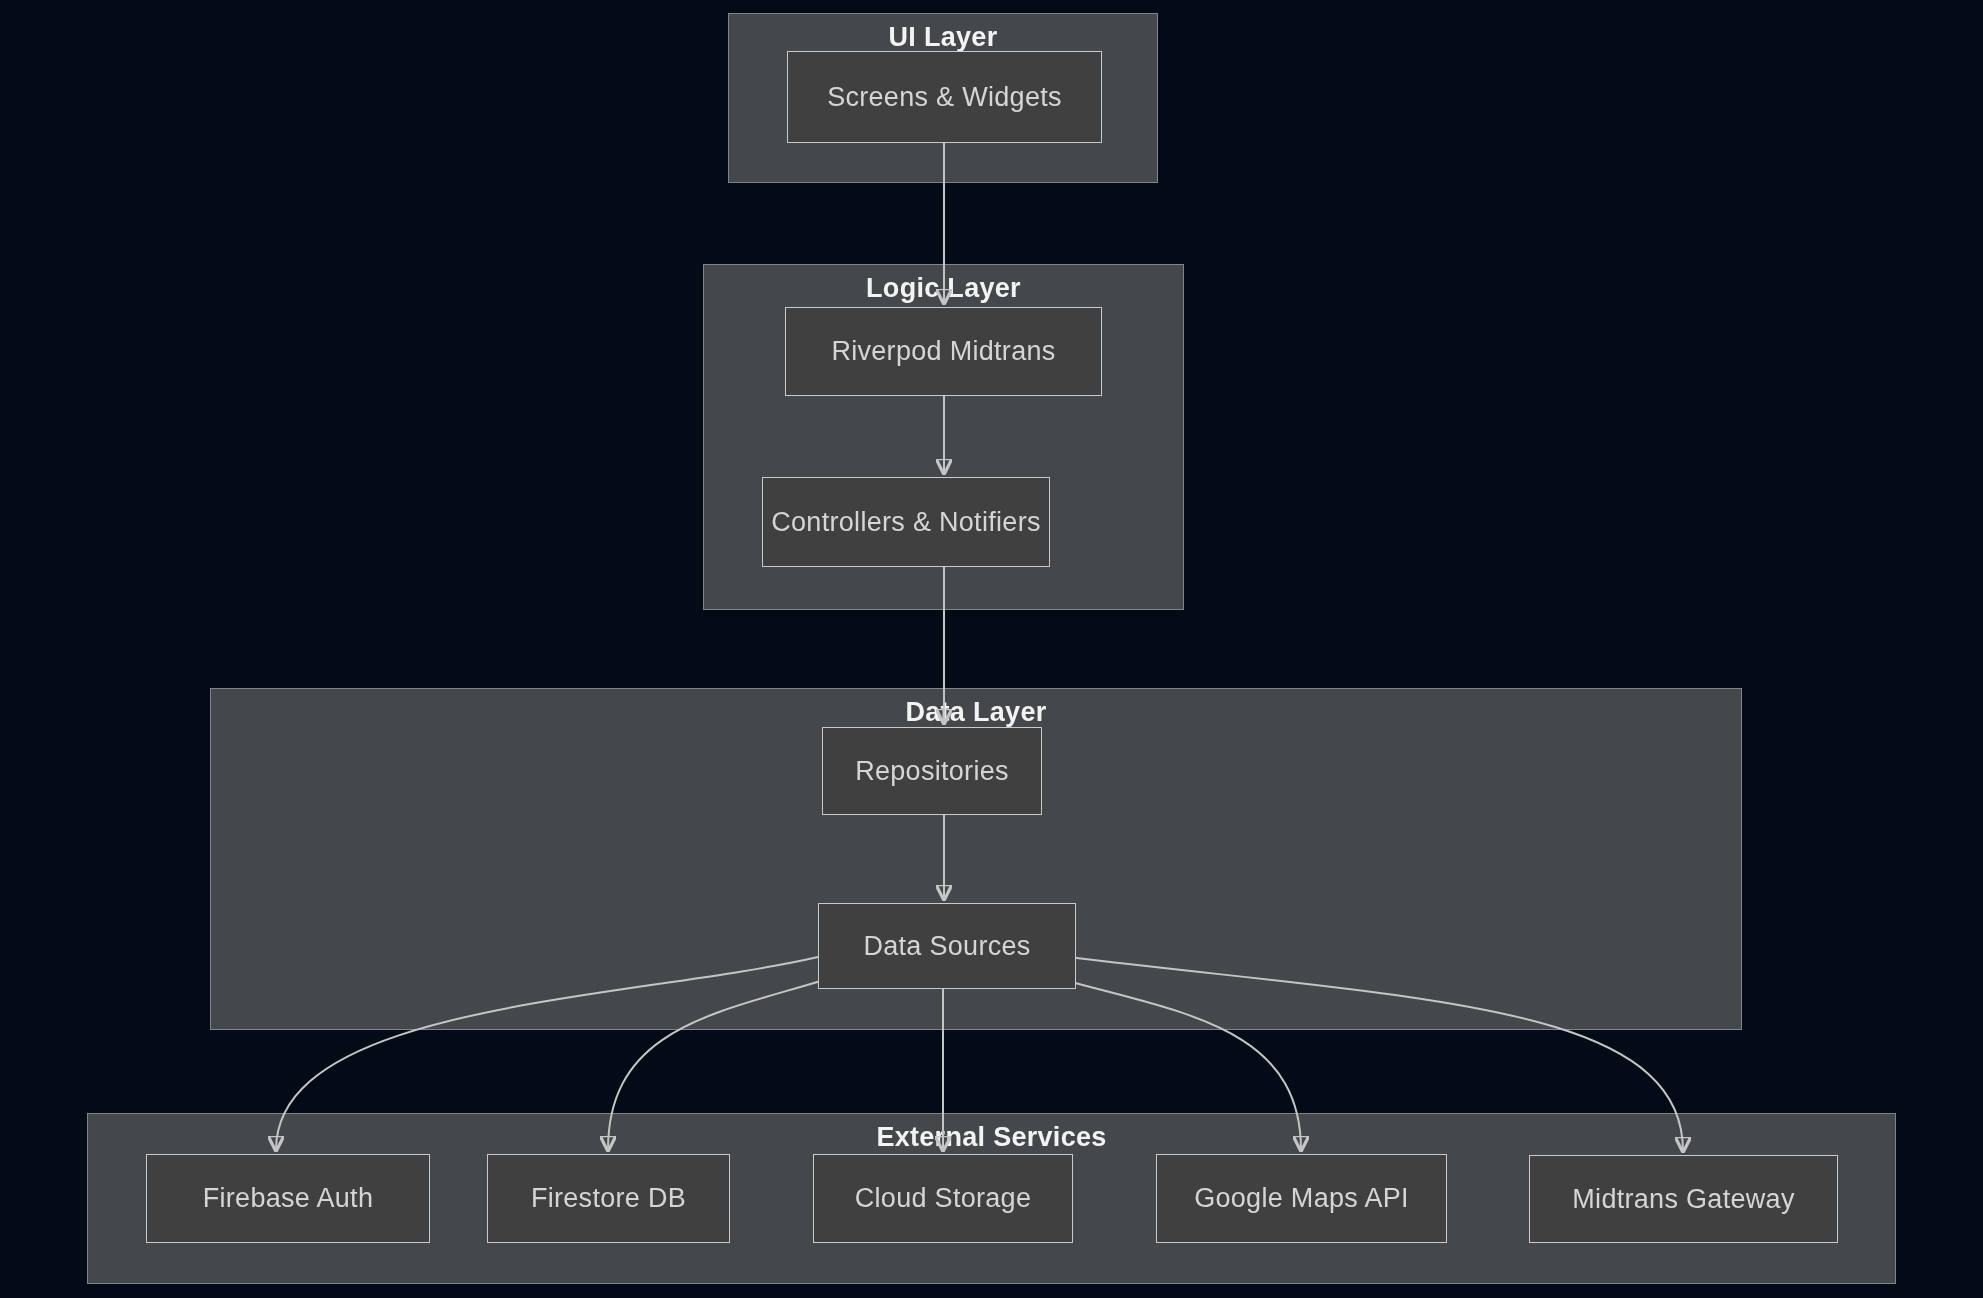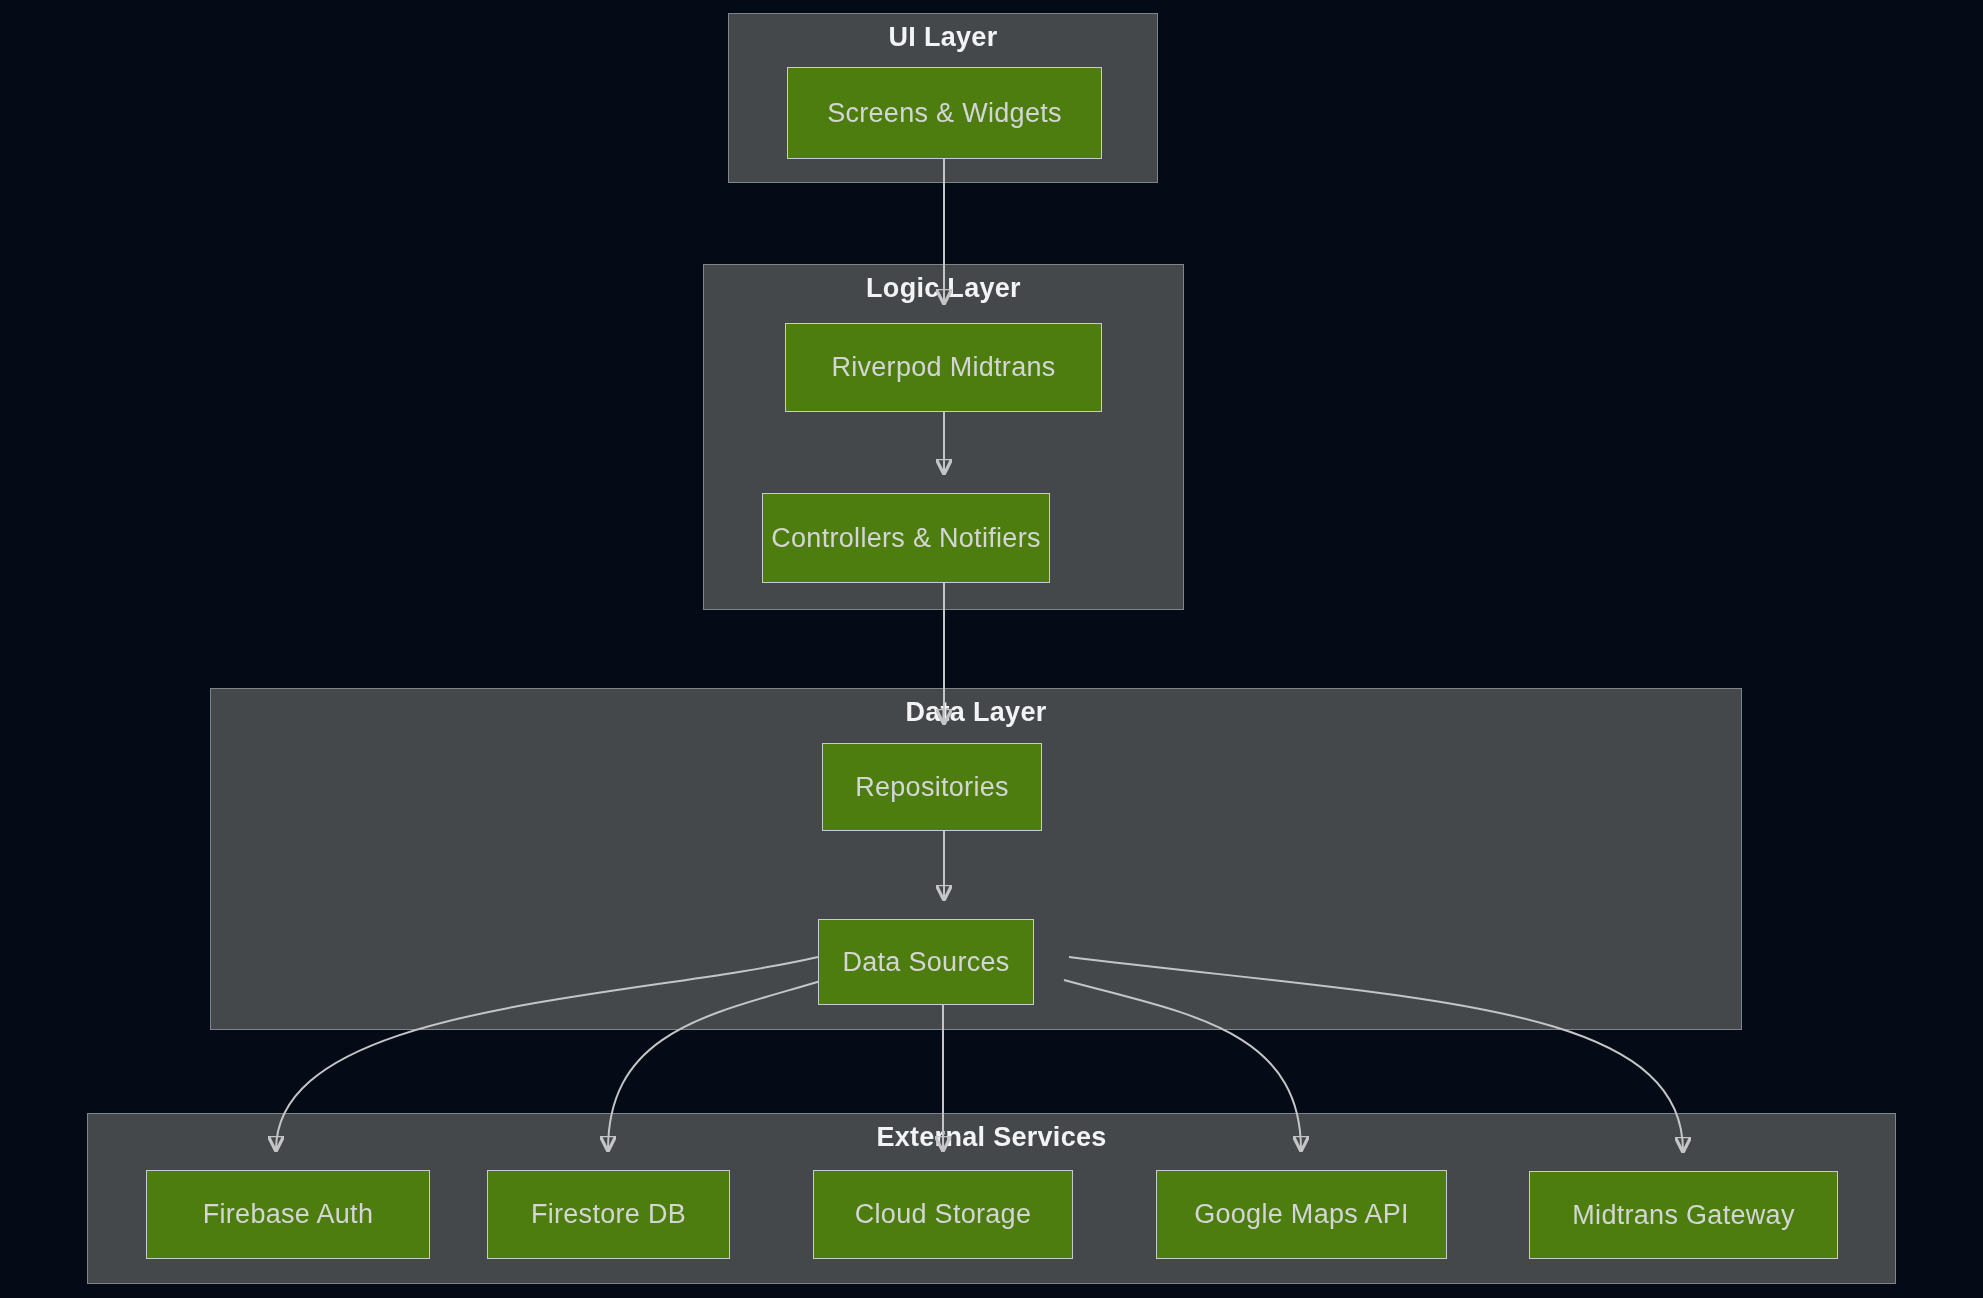--- a/index.html
+++ b/index.html
@@ -32,32 +32,31 @@
     width: 100%;
     text-align: center;
     font-size: 27px;
     font-weight: bold;
     color: #f2f3f4;
     z-index: 5;
     letter-spacing: 0.3px;
   }
   .node {
     position: absolute;
-    background: #4d7c0f;
+    background: #404040;
     border: 1.5px solid #c8cacb;
     box-sizing: border-box;
     display: flex;
     align-items: center;
     justify-content: center;
     font-size: 27px;
     color: #d4d6d6;
     z-index: 3;
     text-align: center;
     letter-spacing: 0.3px;
-    margin-top: 16px;
   }
   svg.edges {
     position: absolute;
     inset: 0;
     z-index: 2;
     pointer-events: none;
   }
   svg.edges path {
     fill: none;
     stroke: #c3c5c6;
@@ -112,21 +111,21 @@
   </svg>
 
   <div class="node" style="left:787px; top:51px; width:315px; height:92px;">Screens &amp; Widgets</div>
 
   <div class="node" style="left:785px; top:307px; width:317px; height:89px;">Riverpod Midtrans</div>
 
   <div class="node" style="left:762px; top:477px; width:288px; height:90px;">Controllers &amp; Notifiers</div>
 
   <div class="node" style="left:822px; top:727px; width:220px; height:88px;">Repositories</div>
 
-  <div class="node" style="left:818px; top:903px; width:216px; height:86px;">Data Sources</div>
+  <div class="node" style="left:818px; top:903px; width:258px; height:86px;">Data Sources</div>
 
   <div class="node" style="left:146px; top:1154px; width:284px; height:89px;">Firebase Auth</div>
 
   <div class="node" style="left:487px; top:1154px; width:243px; height:89px;">Firestore DB</div>
 
   <div class="node" style="left:1156px; top:1154px; width:291px; height:89px;">Google Maps API</div>
 
   <div class="node" style="left:813px; top:1154px; width:260px; height:89px;">Cloud Storage</div>
 
   <div class="node" style="left:1529px; top:1155px; width:309px; height:88px;">Midtrans Gateway</div>

